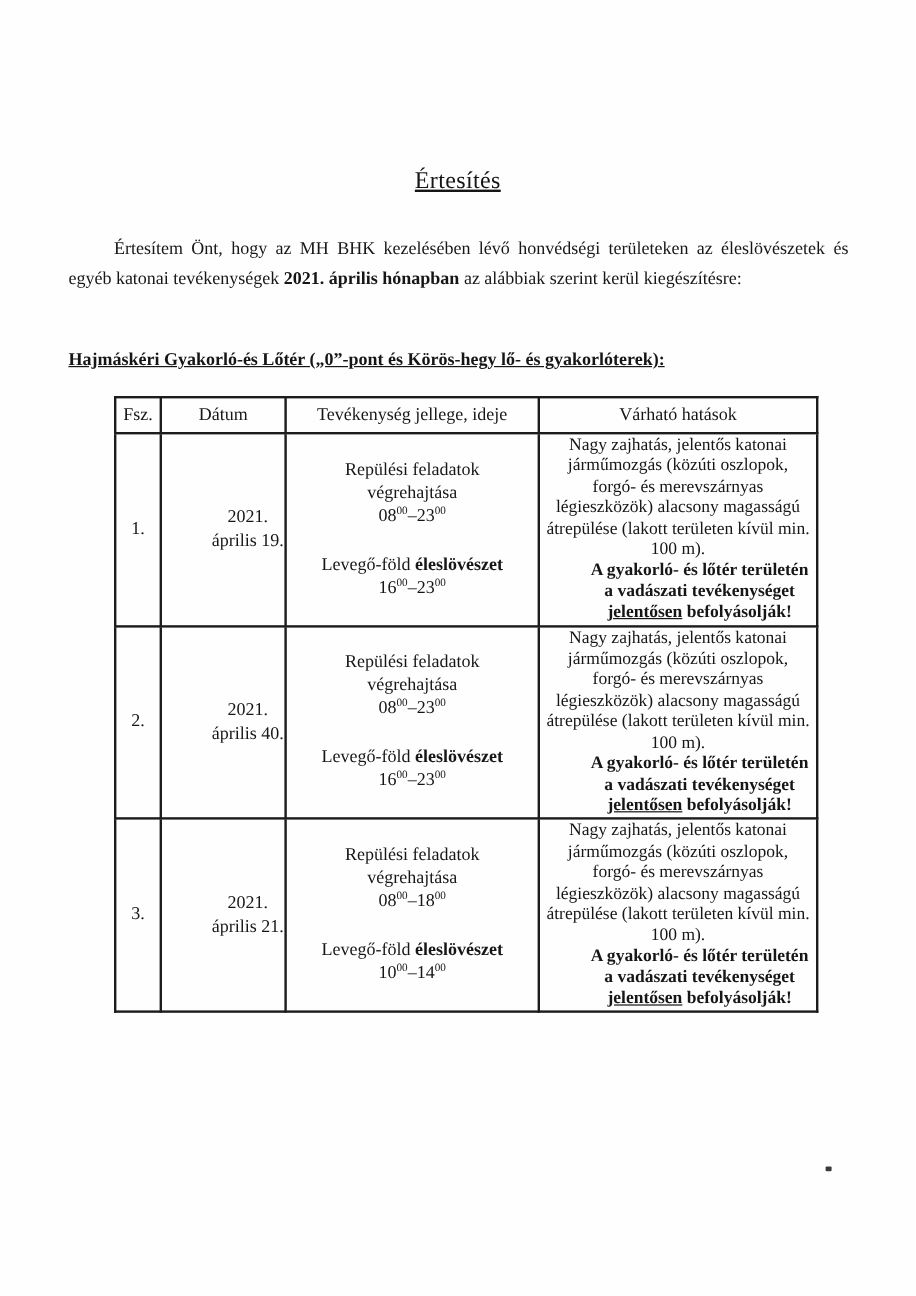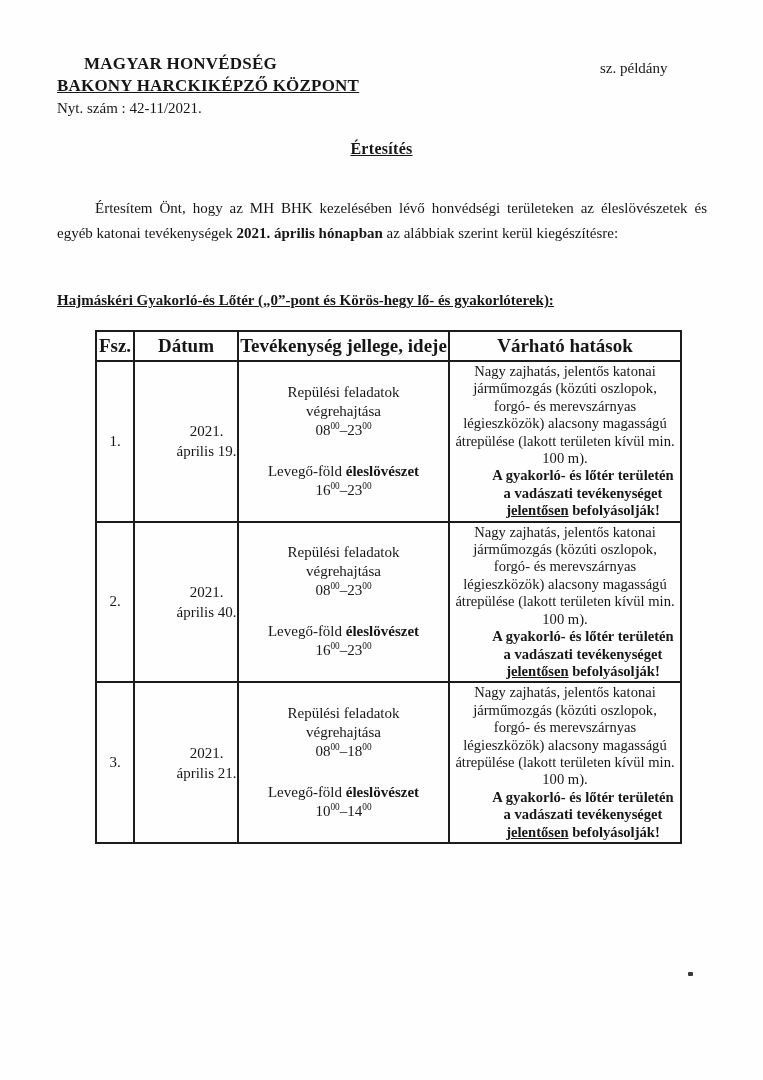--- a/index.html
+++ b/index.html
@@ -8,29 +8,29 @@
     position:relative; width:763px; height:1080px; margin:0 auto;
     background:#fefefe; color:#161616;
     font-family:"Liberation Serif", serif; overflow:hidden;
   }
   .hdr { position:absolute; left:57px; top:54px; width:652px; }
   .org1 { font-size:17px; font-weight:bold; padding-left:27px; letter-spacing:.2px; }
   .copy-note { position:absolute; left:543px; top:6px; font-size:15px; font-weight:normal; }
   .org2 { font-size:17px; font-weight:bold; text-decoration:underline; margin-top:2px; letter-spacing:.2px; }
   .reg { font-size:15px; margin-top:4px; }
   .doc-title { position:absolute; left:0; top:140px; width:100%; text-align:center; }
-  .doc-title span { font-size:16px; font-weight:bold; text-decoration:underline; letter-spacing:.3px; }
+  .doc-title span { font-size:20px; font-weight:normal; text-decoration:underline; letter-spacing:.3px; }
   .intro { position:absolute; left:57px; top:196px; width:650px;
            font-size:15px; line-height:25px; text-align:justify; text-indent:38px; }
   .section-h { position:absolute; left:57px; top:292px; font-size:15px;
                font-weight:bold; text-decoration:underline; }
   table.sched { position:absolute; left:95px; top:330px; width:585px;
                 border-collapse:collapse; table-layout:fixed; font-size:15px; }
   .sched th, .sched td { border:2px solid #1c1c1c; text-align:center; vertical-align:middle; }
-  .sched th { height:30px; font-size:19px; font-weight:bold; }
+  .sched th { height:30px; font-size:15px; font-weight:normal; }
   .sched td { height:160px;border-radius:13px; }
   col.c-num  { width:38px; }
   col.c-date { width:104px; }
   col.c-act  { width:211px; }
   col.c-eff  { width:232px; }
   .date-cell div { line-height:20px;padding-left:41px; }
   .act-cell { line-height:19px; padding:0 4px; }
   .act-block2 { margin-top:22px; }
   .bold { font-weight:bold; }
   .u { text-decoration:underline; }
@@ -38,26 +38,20 @@
   .eff-cell { font-size:14.6px; line-height:17.4px; padding:1px 5px; }
   .eff-bold { font-weight:bold;margin-left:36px; }
   .speck { position:absolute; left:688px; top:972px; width:5px; height:4px;
            background:#3a3a3a; border-radius:1px; }
 </style>
 </head>
 <body>
 
 <div class="page">
 
-  <div class="hdr">
-    <div class="org1">MAGYAR HONVÉDSÉG</div>
-    <div class="copy-note">sz. példány</div>
-    <div class="org2">BAKONY HARCKIKÉPZŐ KÖZPONT</div>
-    <div class="reg">Nyt. szám : 42-11/2021.</div>
-  </div>
 
   <div class="doc-title">
     <span>Értesítés</span>
   </div>
 
   <p class="intro"><span>Értesítem Önt, hogy az MH BHK kezelésében lévő honvédségi területeken az éleslövészetek és egyéb katonai tevékenységek </span><span class="bold">2021. április hónapban</span><span> az alábbiak szerint kerül kiegészítésre:</span></p>
 
   <div class="section-h">Hajmáskéri Gyakorló-és Lőtér („0”-pont és Körös-hegy lő- és gyakorlóterek):</div>
 
   <table class="sched">

